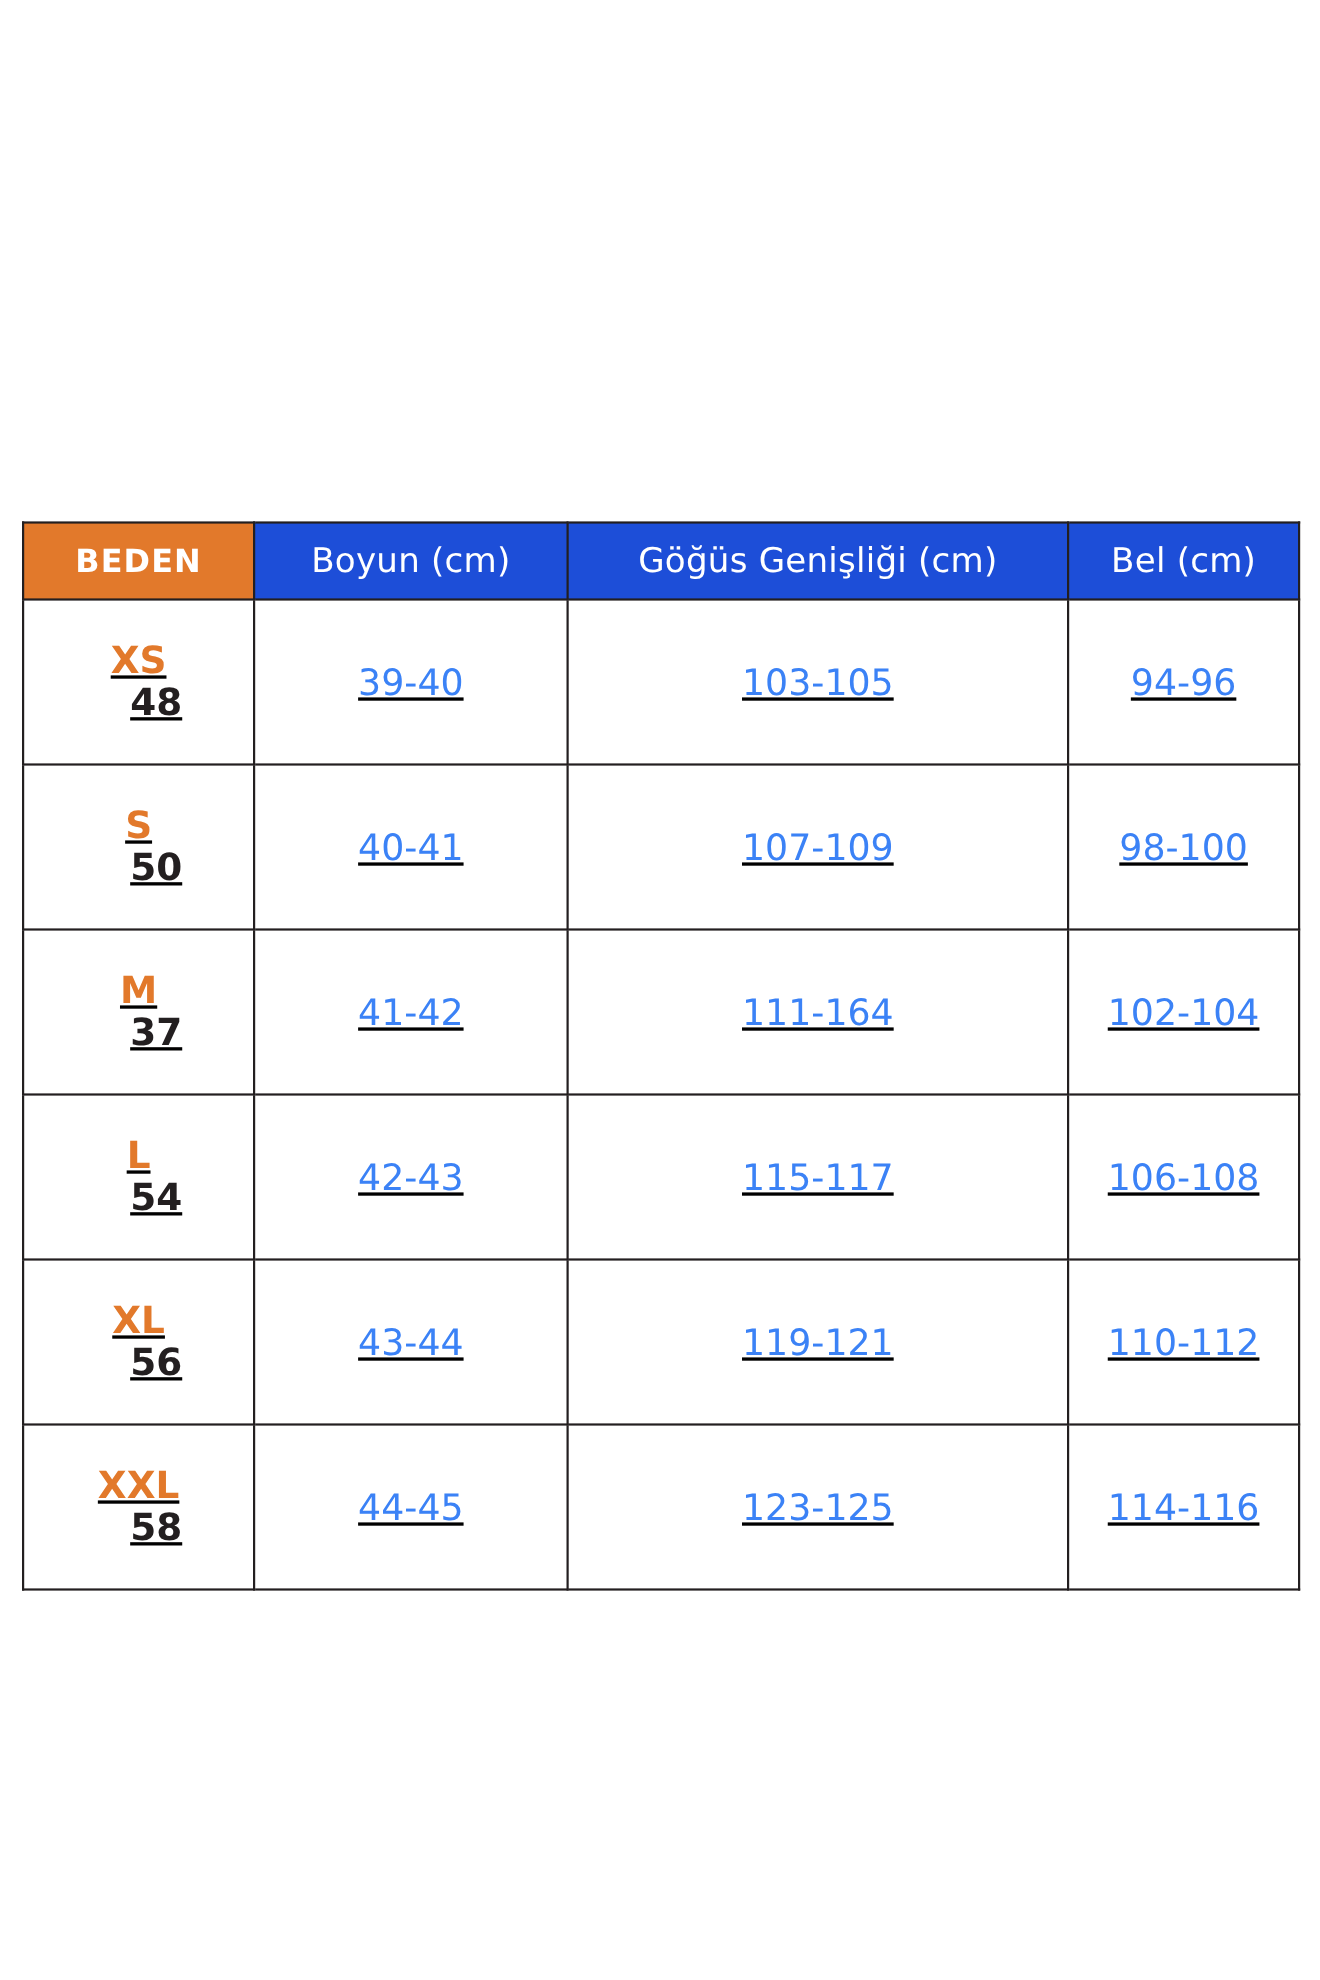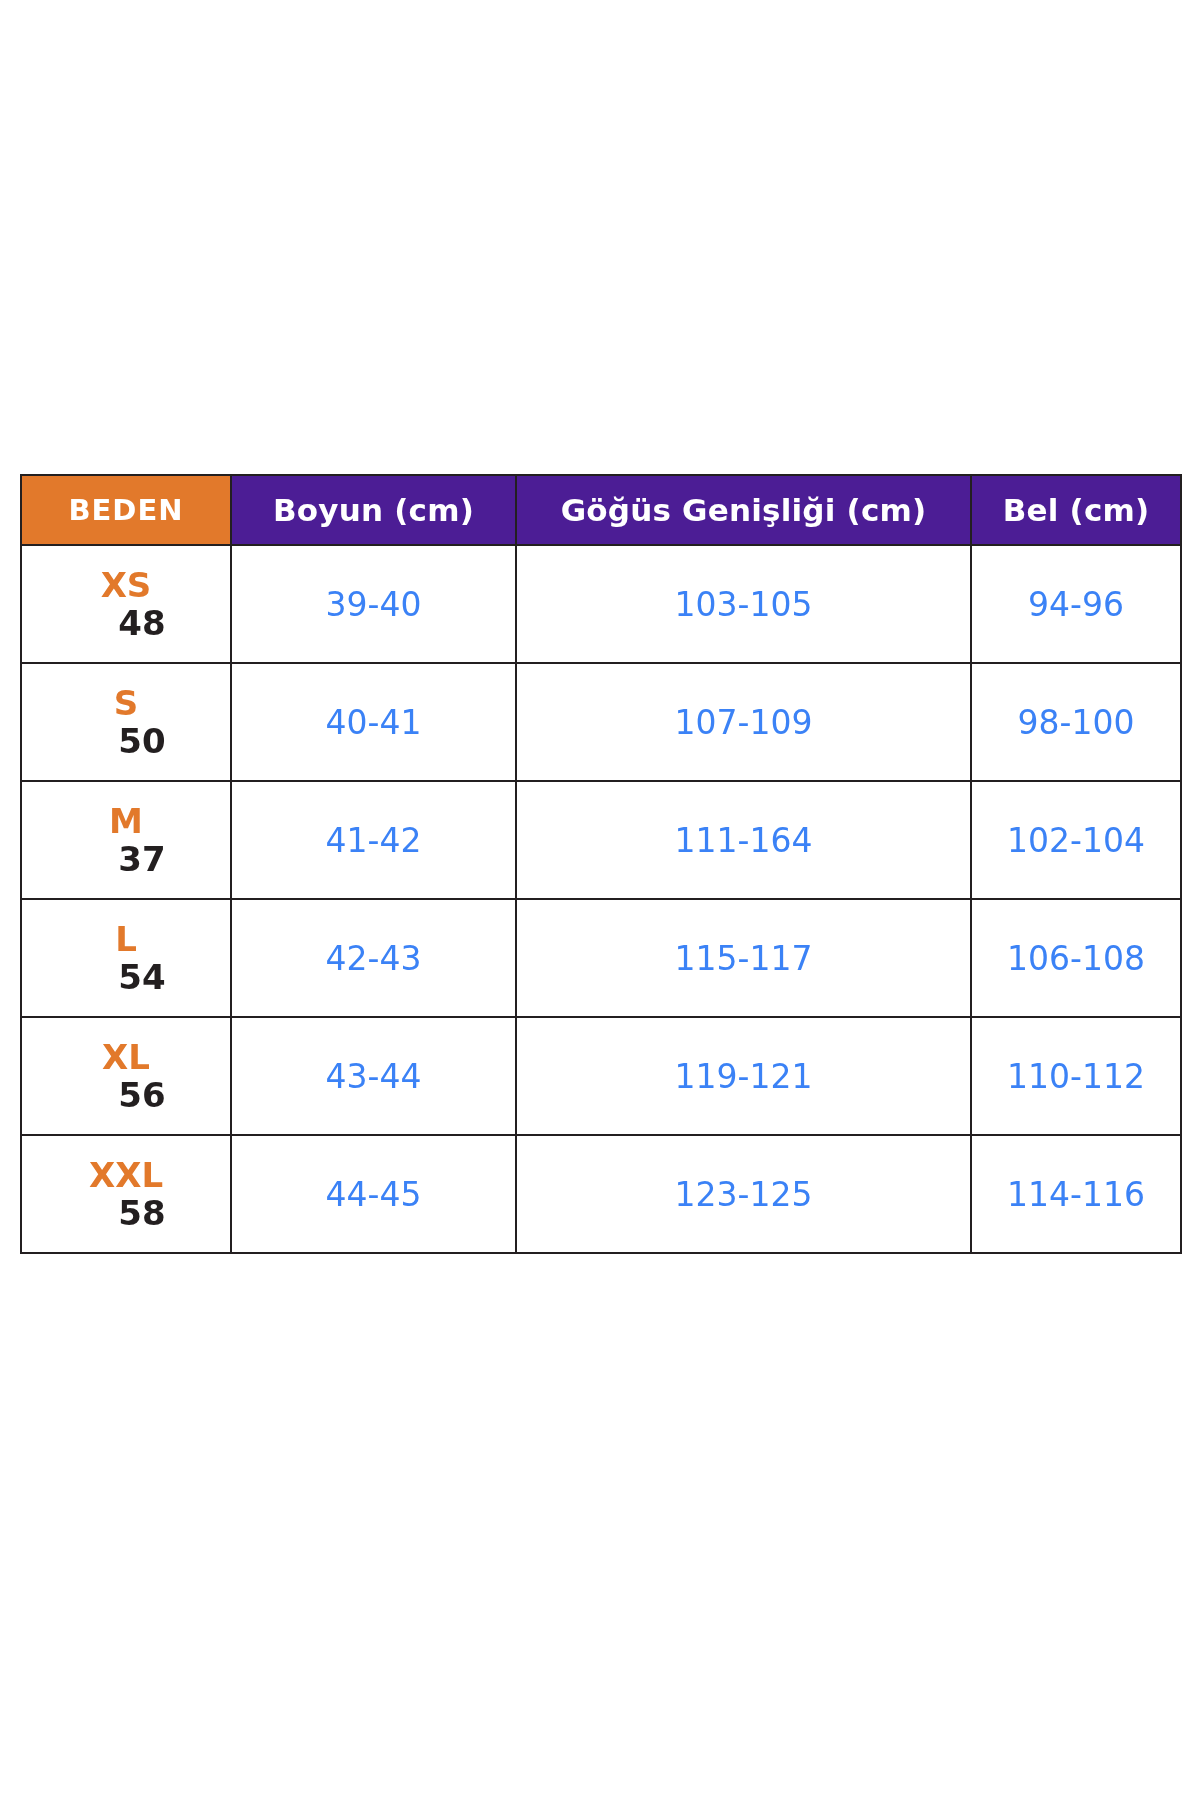--- a/index.html
+++ b/index.html
@@ -41,34 +41,34 @@
   
   col.c-beden { width: 210px; }
   col.c-boyun { width: 285px; }
   col.c-gogus { width: 455px; }
   col.c-bel   { width: 210px; }
 
   
   thead th {
     height: 68px;
     font-size: 31px;
-    font-weight: bold;
+    font-weight: normal;
     color: #ffffff;
-    background: #4c1d95;
+    background: #1d4ed8;
     letter-spacing: 0.2px;
   }
   thead th.beden-head {
     background: #e2792b;
     font-weight: bold;
     font-size: 29px;
     letter-spacing: 1px;
   }
 
   
-  tbody tr { height: 118px; }
+  tbody tr { height: 150px; text-decoration: underline; }
 
   td.size-cell {
     text-align: left;
     padding-left: 18px;
     line-height: 1.12;
   }
   td.size-cell .letter {
     display: block;
     color: #e2792b;
     font-weight: bold;

